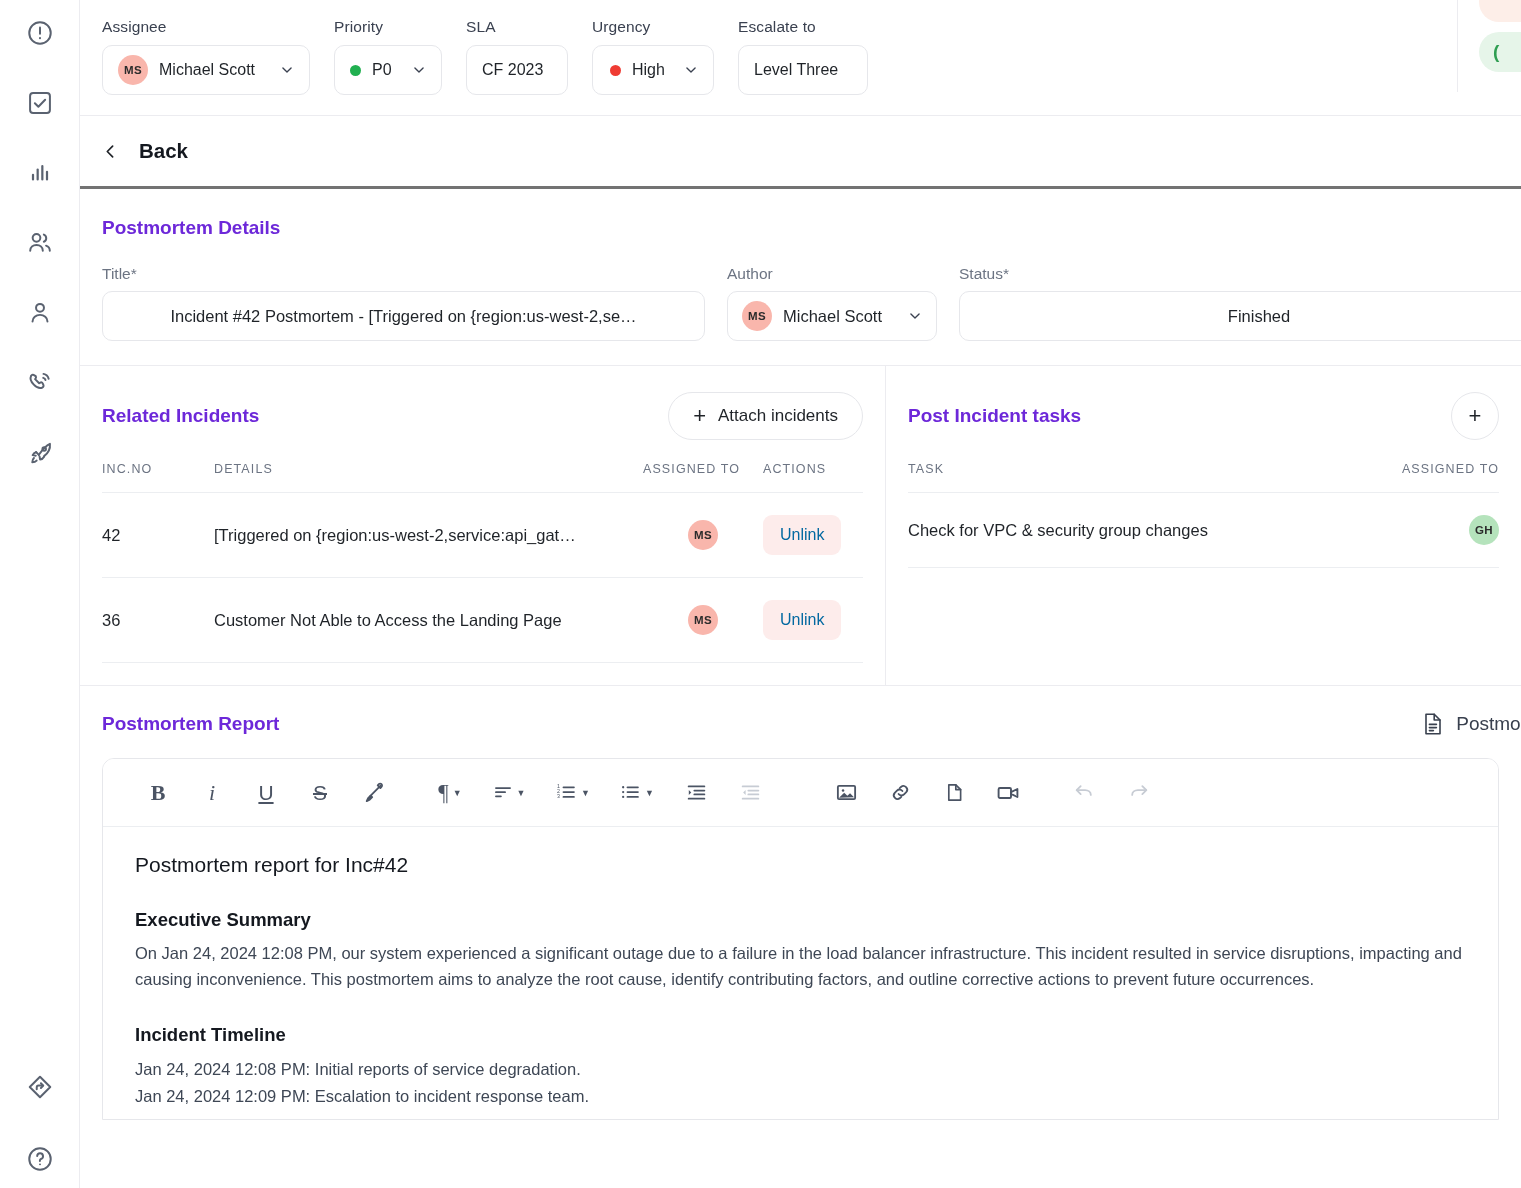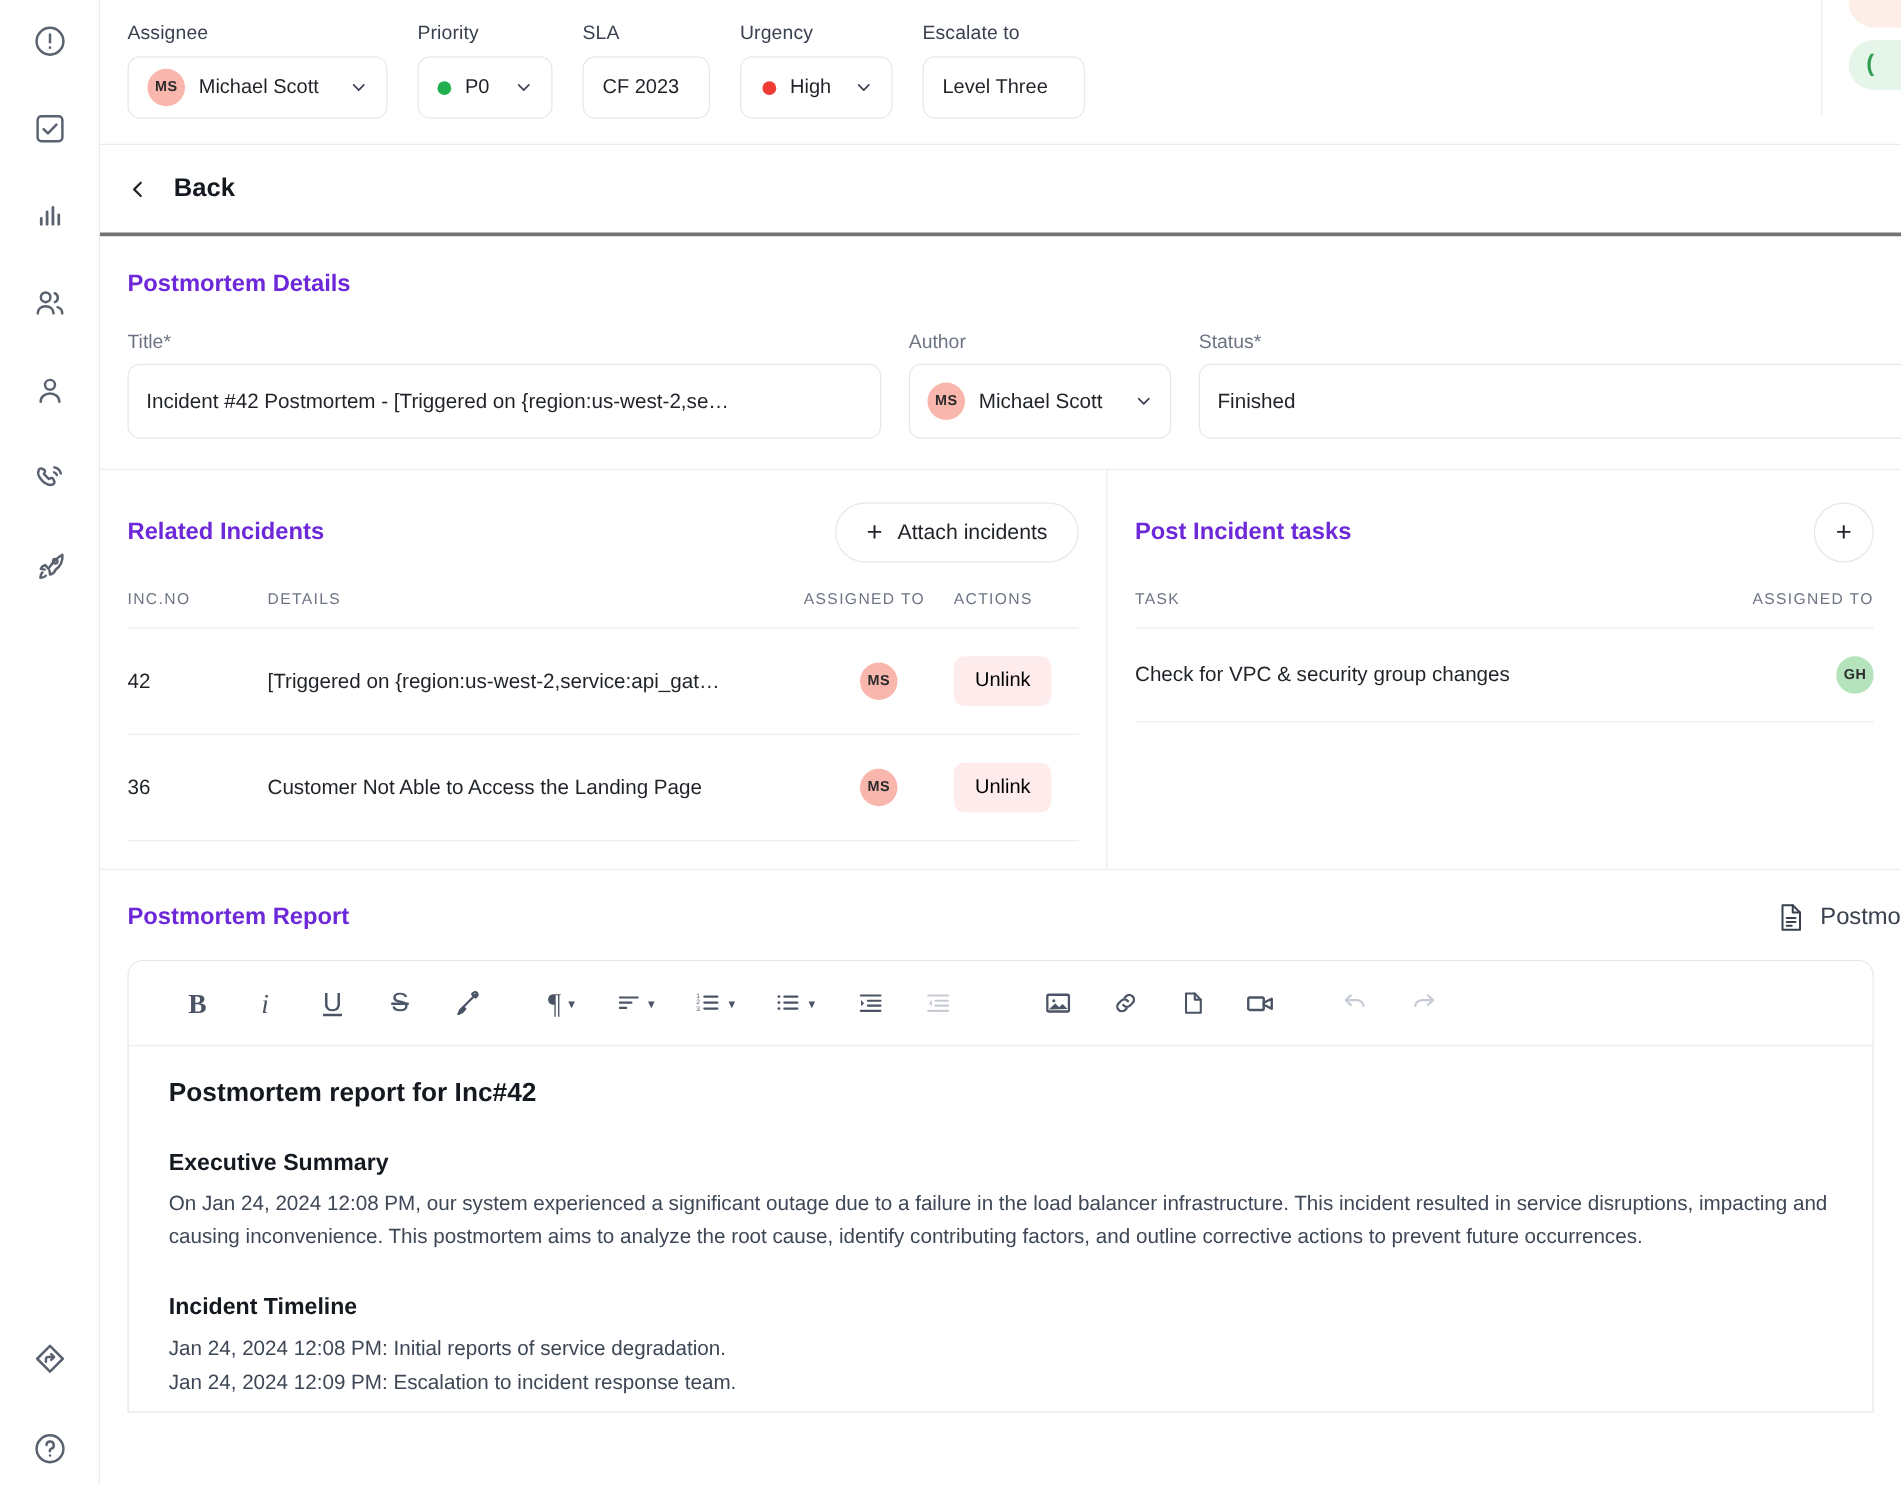--- a/index.html
+++ b/index.html
@@ -76,23 +76,23 @@
   .back-ico svg { display:block; }
   .back-lbl { font-size:20.5px; font-weight:700; color:#14181f; cursor:pointer; }
 
   
   .pm-details { padding:28px 22px 24px 22px; border-bottom:1px solid #ececf0; }
   .sec-title { font-size:19px; font-weight:700; color:#6d28d9; }
   .det-row { display:flex; align-items:flex-end; gap:22px; margin-top:26px; }
   .fld { display:flex; flex-direction:column; }
   .fld-label { font-size:15.5px; color:#6c7483; margin-bottom:8px; }
   .txtin {
-    height:60px; border:1px solid #e6e7eb; border-radius:10px; background:#fff;
+    height:50px; border:1px solid #e6e7eb; border-radius:10px; background:#fff;
     display:flex; align-items:center; padding:0 14px; font-size:16.5px; color:#1f2328;
-    white-space:nowrap; overflow:hidden;
+    white-space:nowrap; overflow:hidden;justify-content:center;
   }
   .w-title { width:603px; }
   .w-author { width:210px; }
   .w-status { width:600px; }
 
   
   .panes { display:flex; border-bottom:1px solid #ececf0; min-height:320px; }
   .pane { padding:26px 22px 0 22px; }
   .pane-left { width:806px; flex:0 0 806px; border-right:1px solid #ececf0; }
   .pane-right { flex:1 1 auto; min-width:0; }
@@ -117,21 +117,21 @@
     font-size:16.5px; color:#1f2328; padding:22px 0; border-bottom:1px solid #eceef1;
     vertical-align:middle; white-space:nowrap; overflow:hidden;
   }
   .c-no { width:112px; }
   .c-det { width:auto; }
   .c-asg { width:120px; }
   .c-act { width:100px; }
   .ta-c { text-align:center; }
   .unlink {
     display:inline-flex; align-items:center; justify-content:center;
-    background:#fdeceb; color:#000000; border-radius:9px;
+    background:#fdeceb; color:#0369a1; border-radius:9px;
     padding:11px 17px; font-size:16px; cursor:pointer;
   }
   .cell-av { display:inline-flex; }
 
   
   .report { padding:26px 22px 0 22px; }
   .rep-head { display:flex; align-items:center; justify-content:space-between; }
   .tpl-btn { display:flex; align-items:center; gap:13px; font-size:19px; color:#39404e;
              cursor:pointer; white-space:nowrap; }
   .tpl-ico { width:20px; height:24px; color:#39404e; }
@@ -149,21 +149,21 @@
   .tb-b { font-size:22px; font-weight:700; font-family:"Liberation Serif", serif; }
   .tb-i { font-size:22px; font-style:italic; font-family:"Liberation Serif", serif; }
   .tb-u { font-size:21px; text-decoration:underline; }
   .tb-s { font-size:21px; text-decoration:line-through; }
   .tb-p { font-size:23px; font-family:"Liberation Serif", serif; }
   .caret { font-size:9px; margin-left:4px; }
   .gap-sm { width:22px; }
   .gap-md { width:42px; }
 
   .doc { padding:26px 32px 10px 32px; }
-  .doc h1 { font-size:21px; font-weight:700; color:#14181f; margin:0 0 0 0; }
+  .doc h1 { font-size:21px; font-weight:400; color:#14181f; margin:0 0 0 0; }
   .doc h2 { font-size:18.5px; font-weight:700; color:#14181f; margin:32px 0 10px 0; }
   .doc p { font-size:16.5px; line-height:1.55; color:#3e4755; margin:0; }
   .doc .tl { font-size:16.5px; line-height:1.6; color:#3e4755; margin:0; }
 </style>
 </head>
 <body>
 
 <div id="app">
 
   <nav class="rail">

